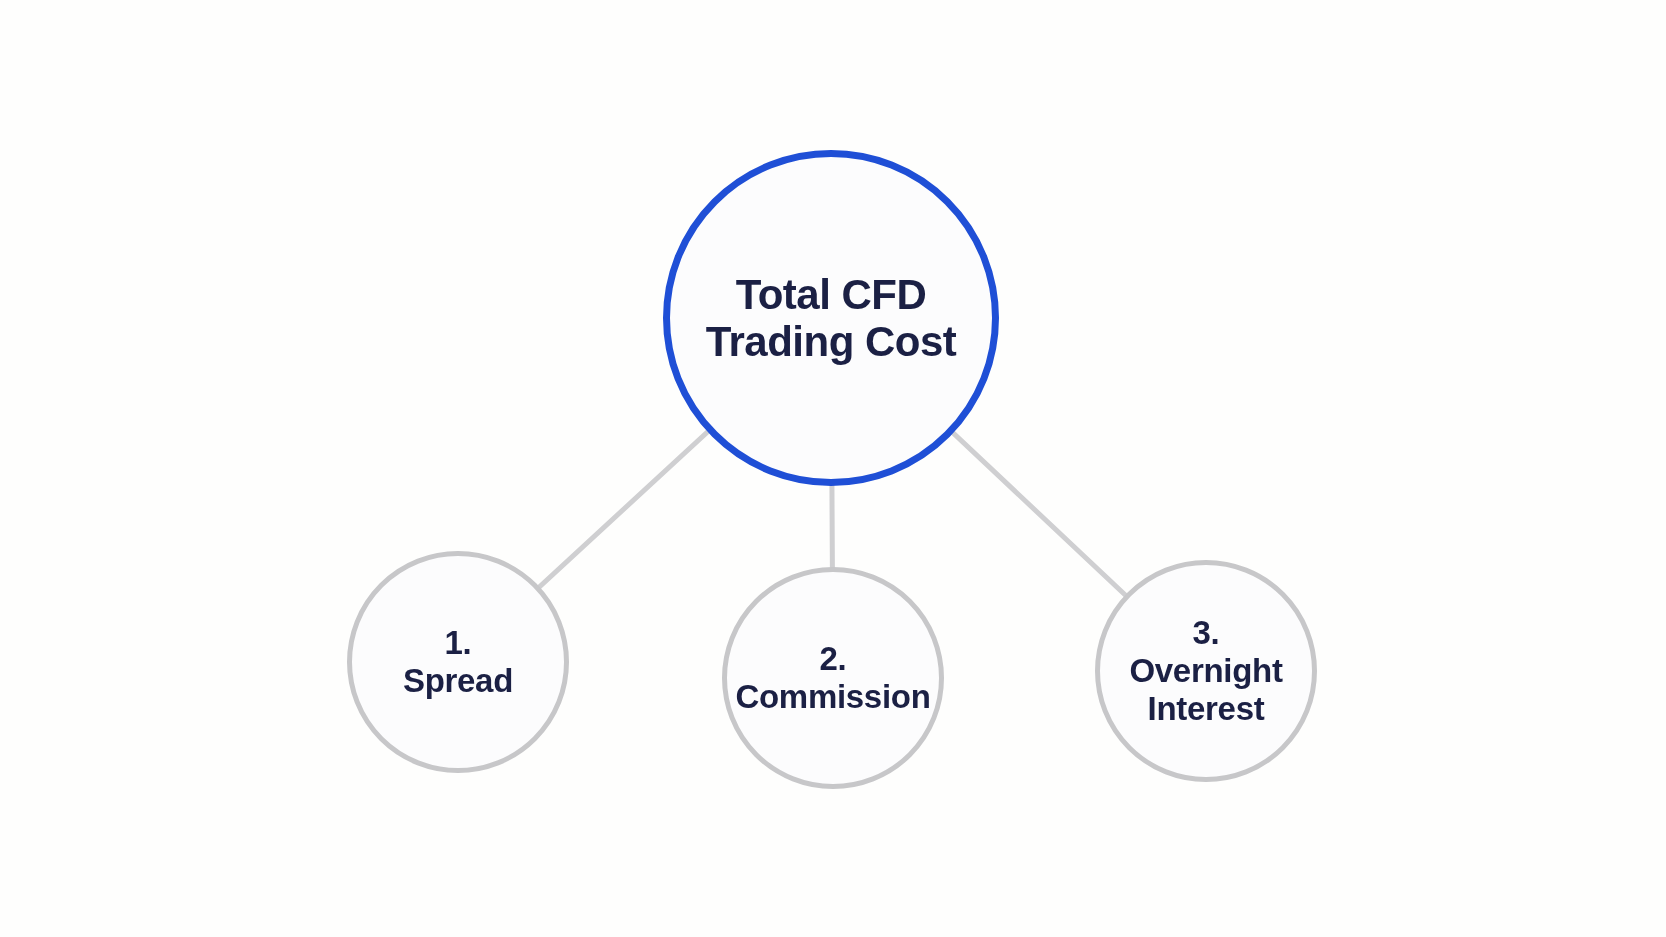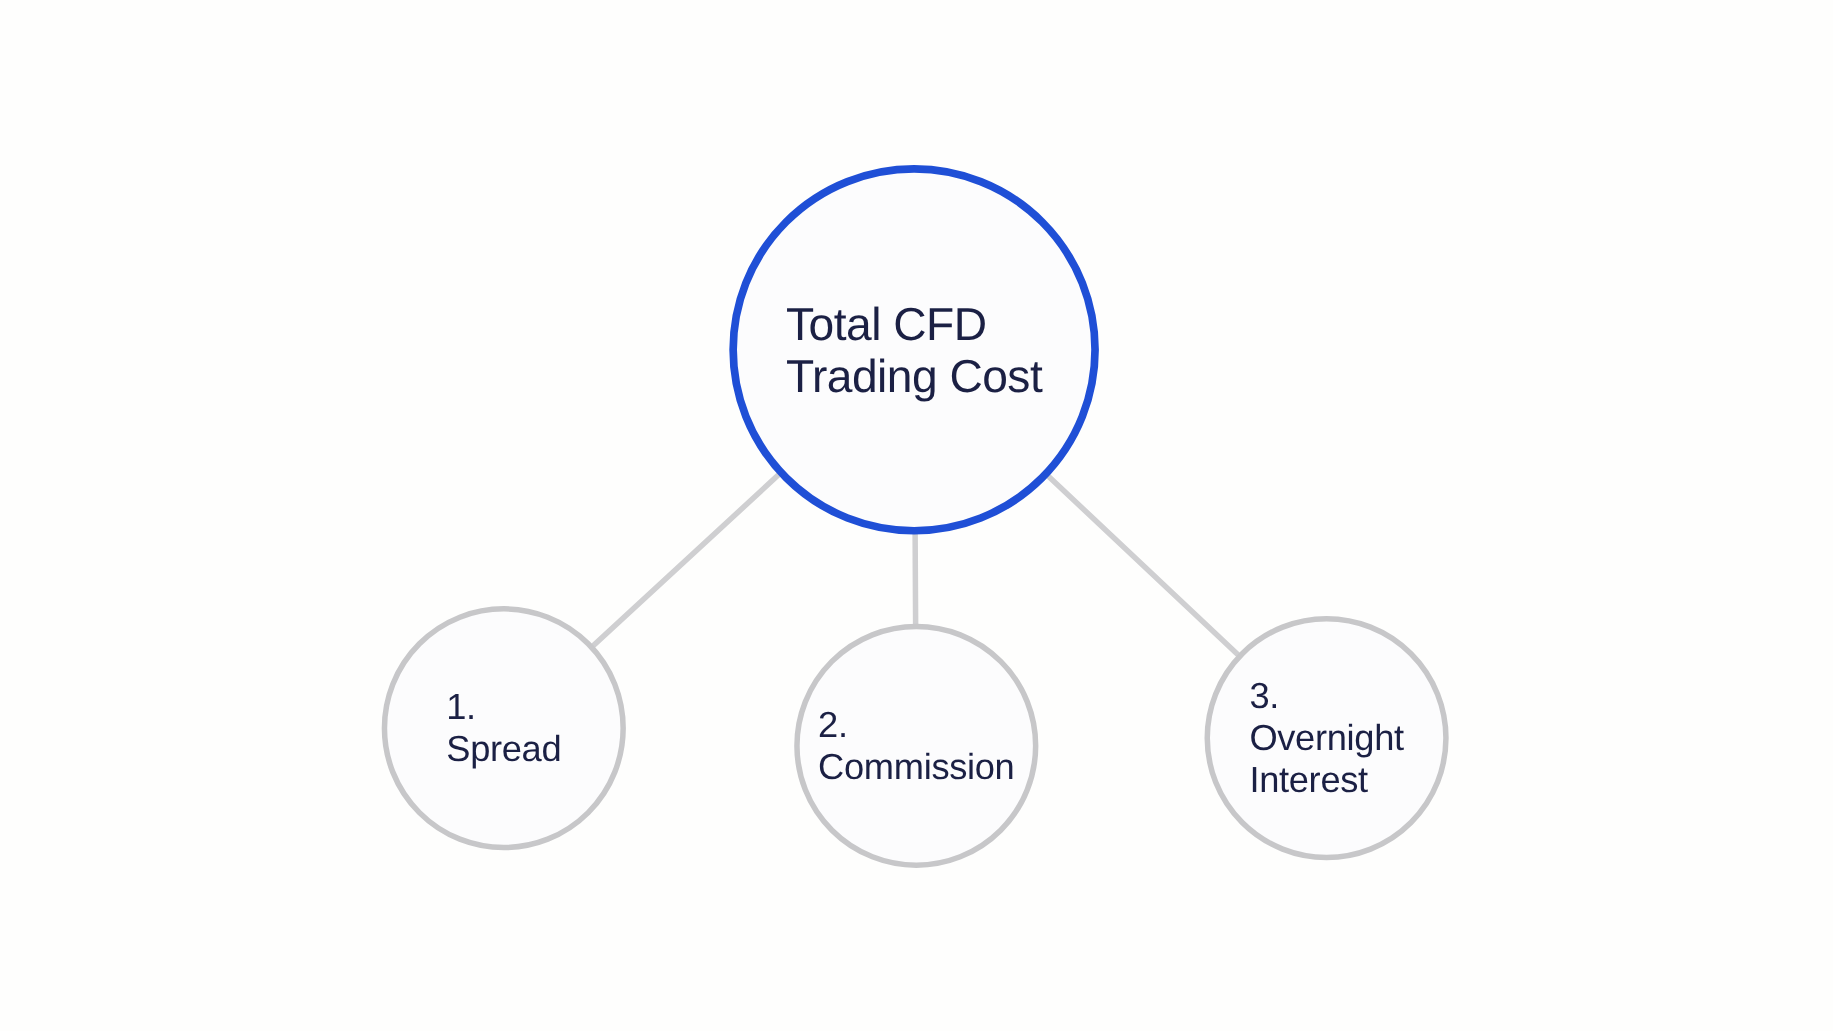--- a/index.html
+++ b/index.html
@@ -27,23 +27,24 @@
     stroke-width: 5;
     stroke-linecap: round;
   }
   .node {
     position: absolute;
     box-sizing: border-box;
     border-radius: 50%;
     display: flex;
     align-items: center;
     justify-content: center;
+    text-align: center;
     background: var(--node-fill, #fcfcfd);
     color: var(--text, #1b2044);
-    font-weight: normal;
+    font-weight: bold;
     white-space: pre-line;
   }
   .node.root {
     left: 663px;
     top: 150px;
     width: 336px;
     height: 336px;
     border: 7px solid var(--root-border, #1f4fd6);
     font-size: 42px;
     line-height: 1.12;

